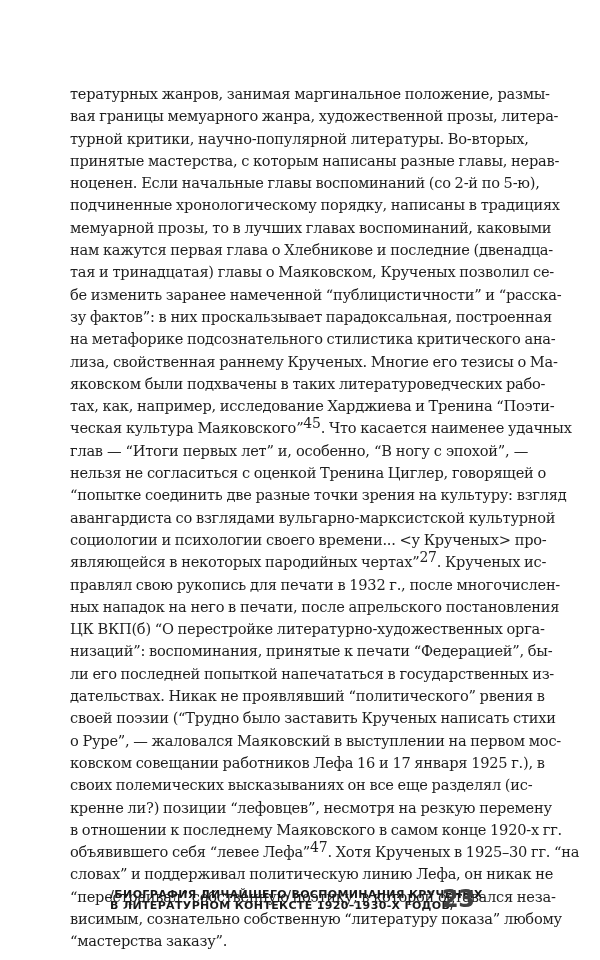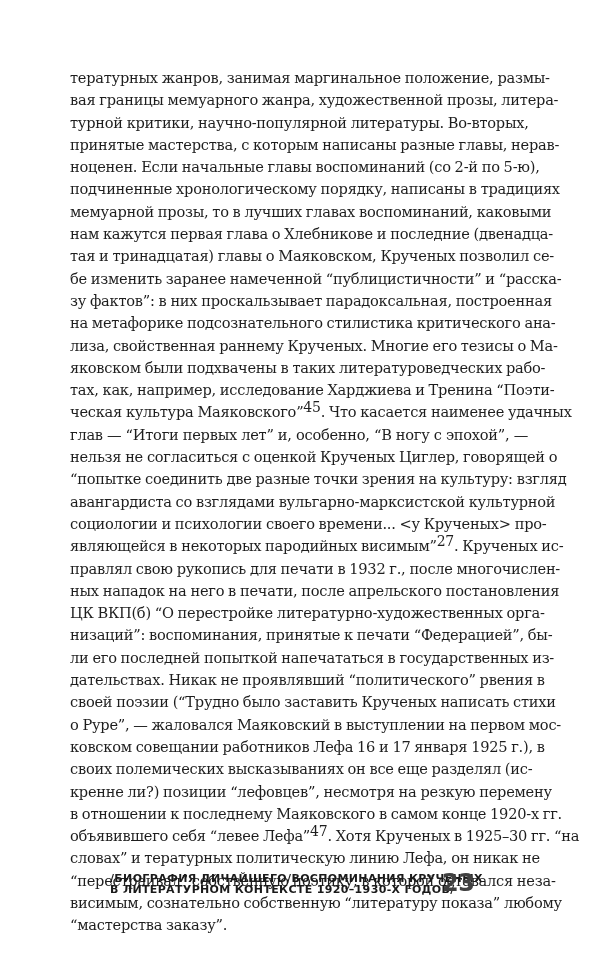--- a/index.html
+++ b/index.html
@@ -1,20 +1,20 @@
 <!DOCTYPE html>
 <html><head>
 <meta charset="utf-8">
 <style>
   html, body { margin: 0; padding: 0; }
   body {
     width: 600px; height: 960px; background: #ffffff; position: relative; overflow: hidden;
     font-family: "DejaVu Serif", "Liberation Serif", serif; color: #1e1e1e;
   }
-  .page { position: absolute; left: 0; top: 0; width: 600px; height: 708px; }
+  .page { position: absolute; left: 0; top: 16px; width: 600px; height: 708px; }
   .text-block {
     position: absolute; left: 70px; top: 67px; width: 458px;
   }
   .line {
     display: block; height: 22.3px; line-height: 22.3px; font-size: 14.6px;
     white-space: nowrap; text-align: justify; text-align-last: justify;
     letter-spacing: -0.25px; word-spacing: -0.5px;
   }
   .line.last { text-align-last: left; }
   .line sup { font-size: 14px; line-height: 0; vertical-align: 5px; }
@@ -45,39 +45,39 @@
     <span class="line">нам кажутся первая глава о Хлебникове и последние (двенадца-</span>
     <span class="line">тая и тринадцатая) главы о Маяковском, Крученых позволил се-</span>
     <span class="line">бе изменить заранее намеченной “публицистичности” и “расска-</span>
     <span class="line">зу фактов”: в них проскальзывает парадоксальная, построенная</span>
     <span class="line">на метафорике подсознательного стилистика критического ана-</span>
     <span class="line">лиза, свойственная раннему Крученых. Многие его тезисы о Ма-</span>
     <span class="line">яковском были подхвачены в таких литературоведческих рабо-</span>
     <span class="line">тах, как, например, исследование Харджиева и Тренина “Поэти-</span>
     <span class="line"><span>ческая культура Маяковского”</span><sup>45</sup><span>. Что касается наименее удачных</span></span>
     <span class="line">глав — “Итоги первых лет” и, особенно, “В ногу с эпохой”, —</span>
-    <span class="line">нельзя не согласиться с оценкой Крученых Циглер, говорящей о</span>
+    <span class="line">нельзя не согласиться с оценкой Тренина Циглер, говорящей о</span>
     <span class="line">“попытке соединить две разные точки зрения на культуру: взгляд</span>
     <span class="line">авангардиста со взглядами вульгарно-марксистской культурной</span>
     <span class="line">социологии и психологии своего времени... &lt;у Крученых&gt; про-</span>
-    <span class="line"><span>являющейся в некоторых пародийных висимым”</span><sup>27</sup><span>. Крученых ис-</span></span>
+    <span class="line"><span>являющейся в некоторых пародийных чертах”</span><sup>27</sup><span>. Крученых ис-</span></span>
     <span class="line">правлял свою рукопись для печати в 1932 г., после многочислен-</span>
     <span class="line">ных нападок на него в печати, после апрельского постановления</span>
     <span class="line">ЦК ВКП(б) “О перестройке литературно-художественных орга-</span>
     <span class="line">низаций”: воспоминания, принятые к печати “Федерацией”, бы-</span>
     <span class="line">ли его последней попыткой напечататься в государственных из-</span>
     <span class="line">дательствах. Никак не проявлявший “политического” рвения в</span>
     <span class="line">своей поэзии (“Трудно было заставить Крученых написать стихи</span>
     <span class="line">о Руре”, — жаловался Маяковский в выступлении на первом мос-</span>
     <span class="line">ковском совещании работников Лефа 16 и 17 января 1925 г.), в</span>
     <span class="line">своих полемических высказываниях он все еще разделял (ис-</span>
     <span class="line">кренне ли?) позиции “лефовцев”, несмотря на резкую перемену</span>
     <span class="line">в отношении к последнему Маяковского в самом конце 1920-х гг.</span>
     <span class="line"><span>объявившего себя “левее Лефа”</span><sup>47</sup><span>. Хотя Крученых в 1925–30 гг. “на</span></span>
-    <span class="line">словах” и тературных политическую линию Лефа, он никак не</span>
+    <span class="line">словах” и поддерживал политическую линию Лефа, он никак не</span>
     <span class="line">“перестраивал” собственную поэтику, в которой оставался неза-</span>
     <span class="line">висимым, сознательно собственную “литературу показа” любому</span>
     <span class="line last">“мастерства заказу”.</span>
   </div>
 
   <div class="footer-running">
     <div>/БИОГРАФИЯ ДИЧАЙШЕГО/ВОСПОМИНАНИЯ КРУЧЕНЫХ</div>
     <div>В ЛИТЕРАТУРНОМ КОНТЕКСТЕ 1920–1930-Х ГОДОВ/</div>
   </div>
   <div class="page-number">23</div>

